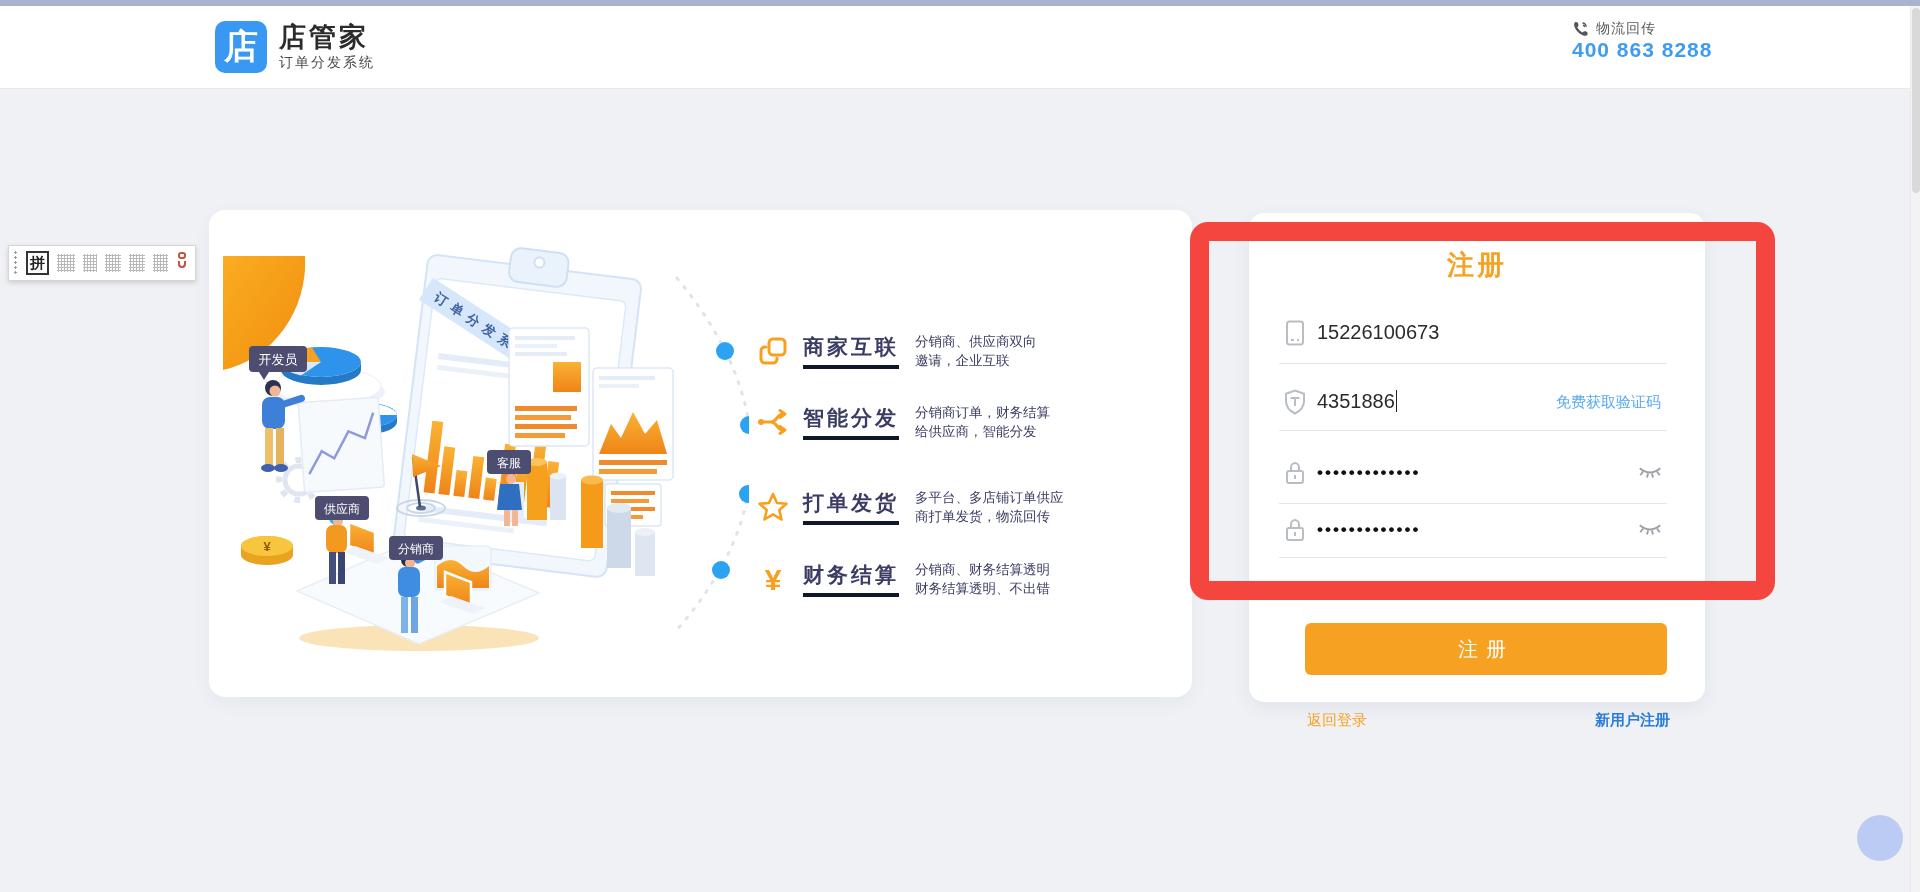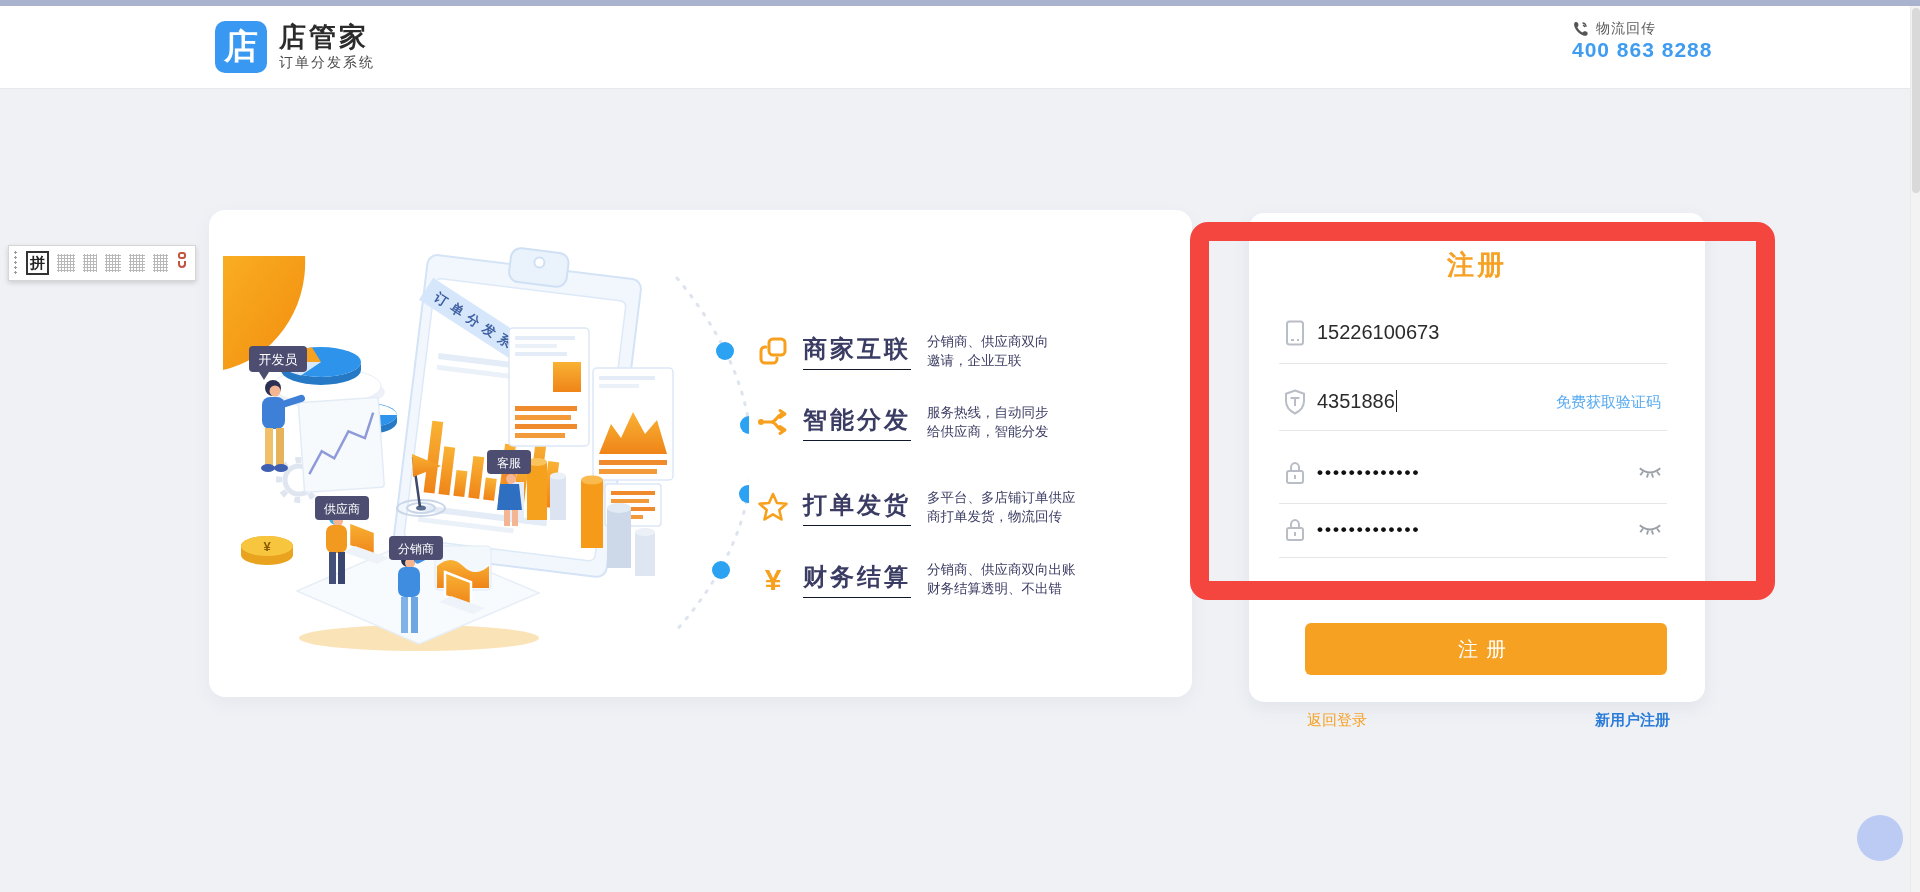--- a/index.html
+++ b/index.html
@@ -37,22 +37,22 @@
   .ime-tool .cup { width:8px; height:7px; border:2px solid #c2553f; border-top:none; border-radius:0 0 4px 4px; }
   
   .illus-card { position:absolute; left:209px; top:210px; width:983px; height:487px; background:#fff;
                 border-radius:16px; box-shadow:0 6px 18px rgba(60,80,120,.06); z-index:1; }
   .form-card { position:absolute; left:1249px; top:213px; width:456px; height:489px; background:#fff;
                border-radius:15px; box-shadow:0 6px 18px rgba(60,80,120,.08); z-index:2; }
   
   .feature-row { position:absolute; left:548px; width:432px; height:46px; display:flex; align-items:center; }
   .f1{top:118px;} .f2{top:189px;} .f3{top:274px;} .f4{top:346px;}
   .feature-icon { width:32px; height:32px; flex:0 0 32px; }
-  .feature-title { margin-left:14px; font-size:24px; font-weight:bold; color:#3b3c63; letter-spacing:3px;
-                   border-bottom:1px solid #0f172a; padding-bottom:4px; white-space:nowrap; }
+  .feature-title { margin-left:14px; font-size:21px; font-weight:bold; color:#3b3c63; letter-spacing:3px;
+                   border-bottom:4px solid #0f172a; padding-bottom:4px; white-space:nowrap; }
   .feature-desc { margin-left:16px; font-size:13.5px; line-height:19px; color:#3b3c63; white-space:nowrap; }
   
   .form-title { position:absolute; left:0; top:34px; width:100%; text-align:center;
                 font-size:27px; font-weight:bold; color:#f7a123; letter-spacing:3px; }
   .field-row { position:absolute; left:0; width:100%; height:38px; cursor:text; }
   .r1{top:101px;} .r2{top:170px;} .r3{top:241px;} .r4{top:298px;}
   .field-icon { position:absolute; left:34px; top:6px; width:24px; height:26px; }
   .field-value { position:absolute; left:68px; top:7px; font-size:20px; color:#2b2b2b; }
   .masked { letter-spacing:2px; font-size:17px; font-weight:bold; color:#111; top:9px; }
   .caret { display:inline-block; width:1.5px; height:22px; background:#222; vertical-align:-4px; margin-left:1px; }
@@ -306,41 +306,41 @@
   </div>
 
   <div class="feature-row f2">
     <svg class="feature-icon" viewBox="0 0 32 32">
       <circle cx="4" cy="16" r="3" fill="#f7a01d"></circle>
       <path d="M7,16 h7 M14,16 C20,16 20,8 26,8 M14,16 C20,16 20,24 26,24" fill="none" stroke="#f7a01d" stroke-width="3" stroke-linecap="round"></path>
       <path d="M23,4.5 L28,8 L23,11.5 M23,20.5 L28,24 L23,27.5" fill="none" stroke="#f7a01d" stroke-width="3" stroke-linecap="round" stroke-linejoin="round"></path>
     </svg>
     <span class="feature-title">智能分发</span>
     <span class="feature-desc">
-      <span>服务热线，自动同步</span><br><span>给供应商，智能分发</span>
+      <span>分销商订单，财务结算</span><br><span>给供应商，智能分发</span>
     </span>
   </div>
 
   <div class="feature-row f3">
     <svg class="feature-icon" viewBox="0 0 32 32">
       <path d="M16,3 L20,12 L29.5,12.8 L22.3,19 L24.5,28.5 L16,23.4 L7.5,28.5 L9.7,19 L2.5,12.8 L12,12 Z" fill="none" stroke="#f7a01d" stroke-width="2.6" stroke-linejoin="round"></path>
     </svg>
     <span class="feature-title">打单发货</span>
     <span class="feature-desc">
       <span>多平台、多店铺订单供应</span><br><span>商打单发货，物流回传</span>
     </span>
   </div>
 
   <div class="feature-row f4">
     <svg class="feature-icon" viewBox="0 0 32 32">
       <text x="16" y="27" text-anchor="middle" font-size="30" font-weight="bold" fill="#f7a01d">¥</text>
     </svg>
     <span class="feature-title">财务结算</span>
     <span class="feature-desc">
-      <span>分销商、供应商双向出账</span><br><span>财务结算透明、不出错</span>
+      <span>分销商、财务结算透明</span><br><span>财务结算透明、不出错</span>
     </span>
   </div>
 </section>
 
 <section class="form-card">
   <div class="form-title">注册</div>
 
   <div class="field-row r1">
     <svg class="field-icon" viewBox="0 0 24 26">
       <rect x="4" y="1.5" width="16" height="23" rx="2.5" fill="none" stroke="#b9bec6" stroke-width="2"></rect>

